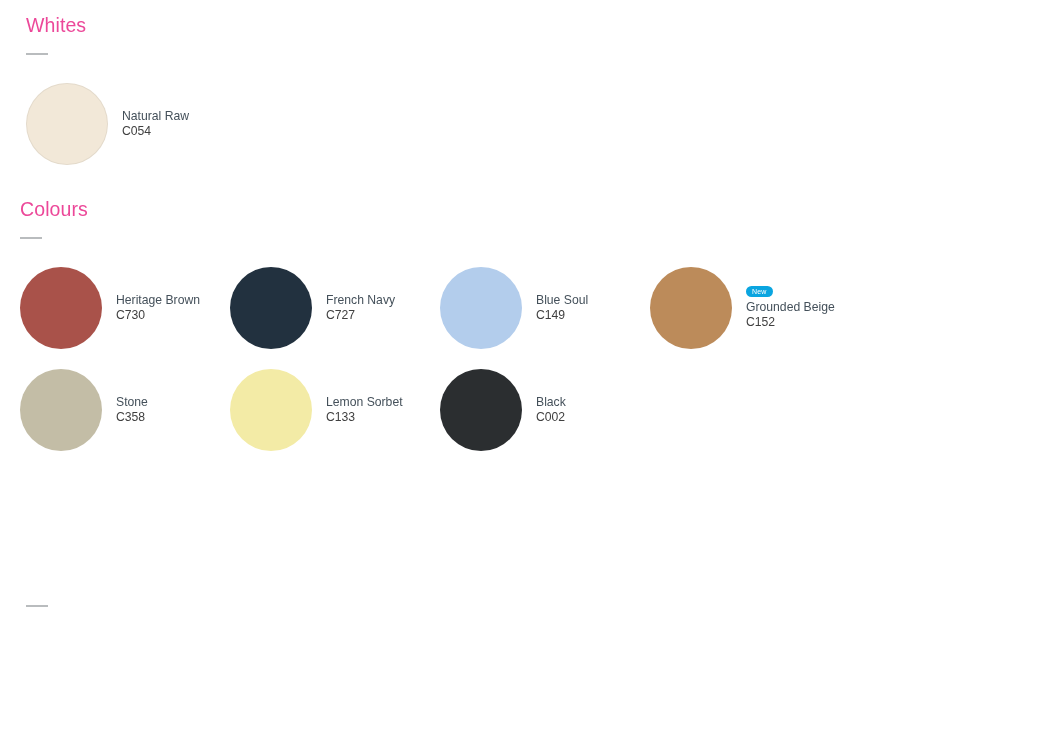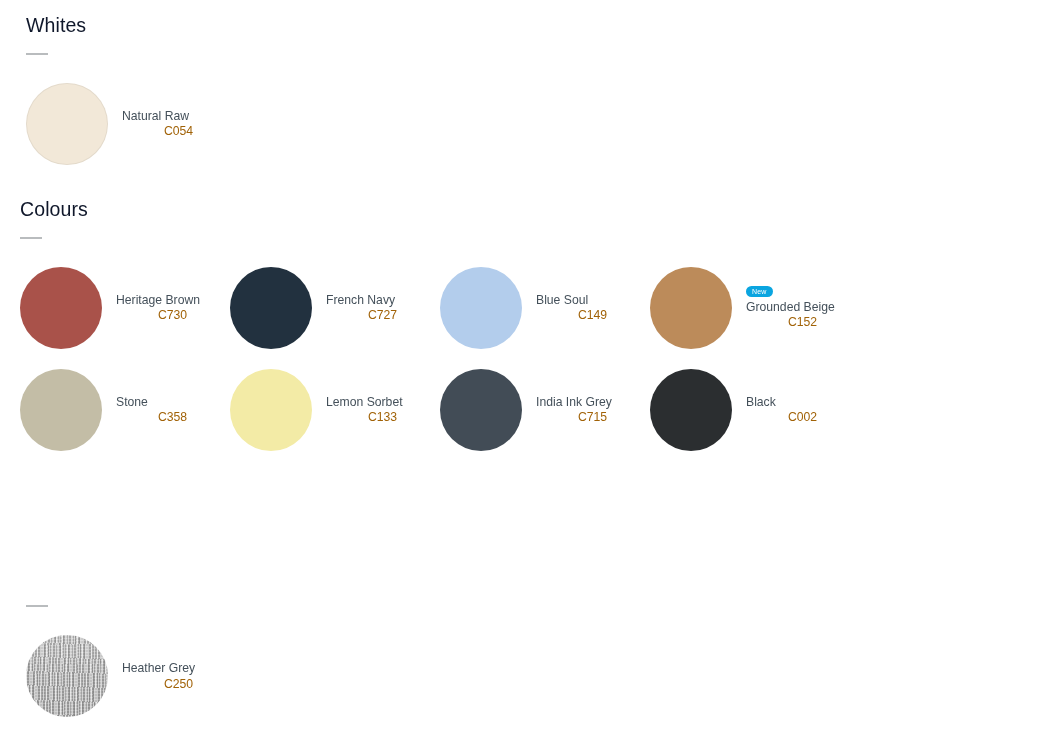--- a/index.html
+++ b/index.html
@@ -25,21 +25,21 @@
   }
 
   
   .section {
     position: relative;
   }
   .section-title {
     font-size: 19.5px;
     font-weight: 400;
     letter-spacing: 0.1px;
-    color: #0f172a;
+    color: #ec4899;
     margin: 0;
     padding: 0;
     line-height: 1;
   }
   .section-rule {
     width: 22px;
     height: 2px;
     background: #b9bcbe;
     margin-top: 17px;
   }
@@ -90,24 +90,23 @@
     letter-spacing: 0.2px;
     vertical-align: top;
   }
   .name {
     font-size: 12.2px;
     color: #44505a;
     white-space: nowrap;
   }
   .code {
     font-size: 12.2px;
-    color: #a16207;
+    color: #404040;
     white-space: nowrap;
     margin-top: 1px;
-    margin-left: 42px;
   }
 
   
   .chip.heather {
     background-color: #b5b5b5;
     background-image:
       repeating-linear-gradient(94deg,
         rgba(255,255,255,0.55) 0px, rgba(255,255,255,0.55) 1px,
         rgba(255,255,255,0.0) 1px, rgba(255,255,255,0.0) 3px),
       repeating-linear-gradient(88deg,
@@ -188,42 +187,26 @@
           </div>
         </div>
         <div class="swatch">
           <div class="chip" style="background: rgb(243, 235, 166);"></div>
           <div class="meta">
             <div class="name">Lemon Sorbet</div>
             <div class="code">C133</div>
           </div>
         </div>
         <div class="swatch">
-          <div class="chip" style="background: rgb(66, 76, 86);"></div>
-          <div class="meta">
-            <div class="name">India Ink Grey</div>
-            <div class="code">C715</div>
-          </div>
-        </div>
-        <div class="swatch">
           <div class="chip" style="background: rgb(43, 46, 48);"></div>
           <div class="meta">
             <div class="name">Black</div>
             <div class="code">C002</div>
           </div>
         </div>
       </div>
   </section>
 
   <section class="section sec-heathers">
     <div class="section-rule"></div>
-    <div class="grid rows-offset">
-        <div class="swatch">
-          <div class="chip heather"></div>
-          <div class="meta">
-            <div class="name">Heather Grey</div>
-            <div class="code">C250</div>
-          </div>
-        </div>
-      </div>
   </section>
 
 </div>
 
 </body></html>

